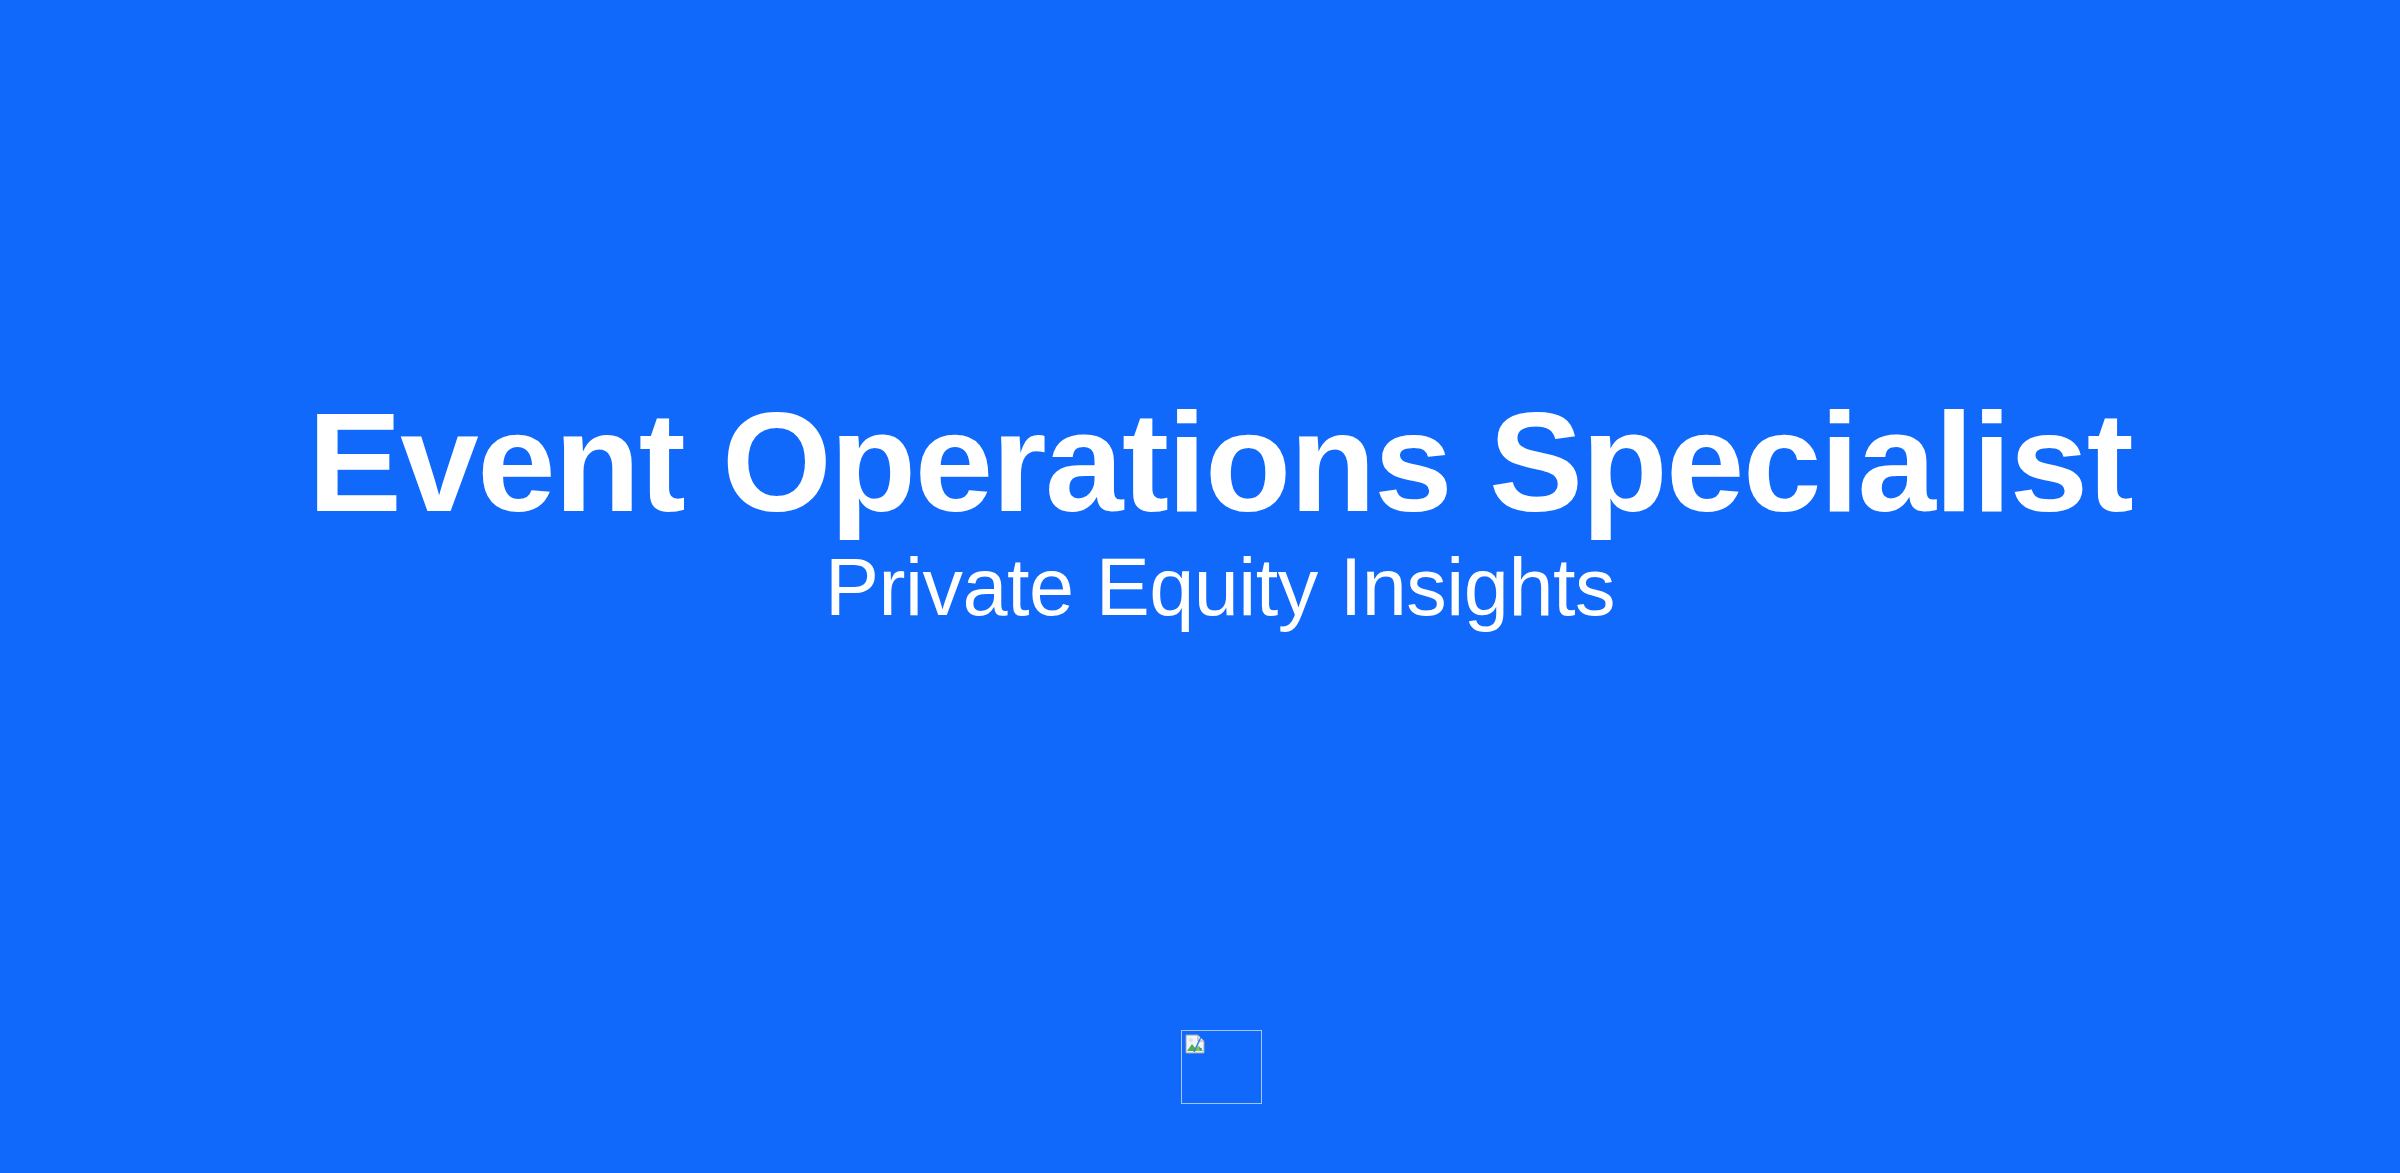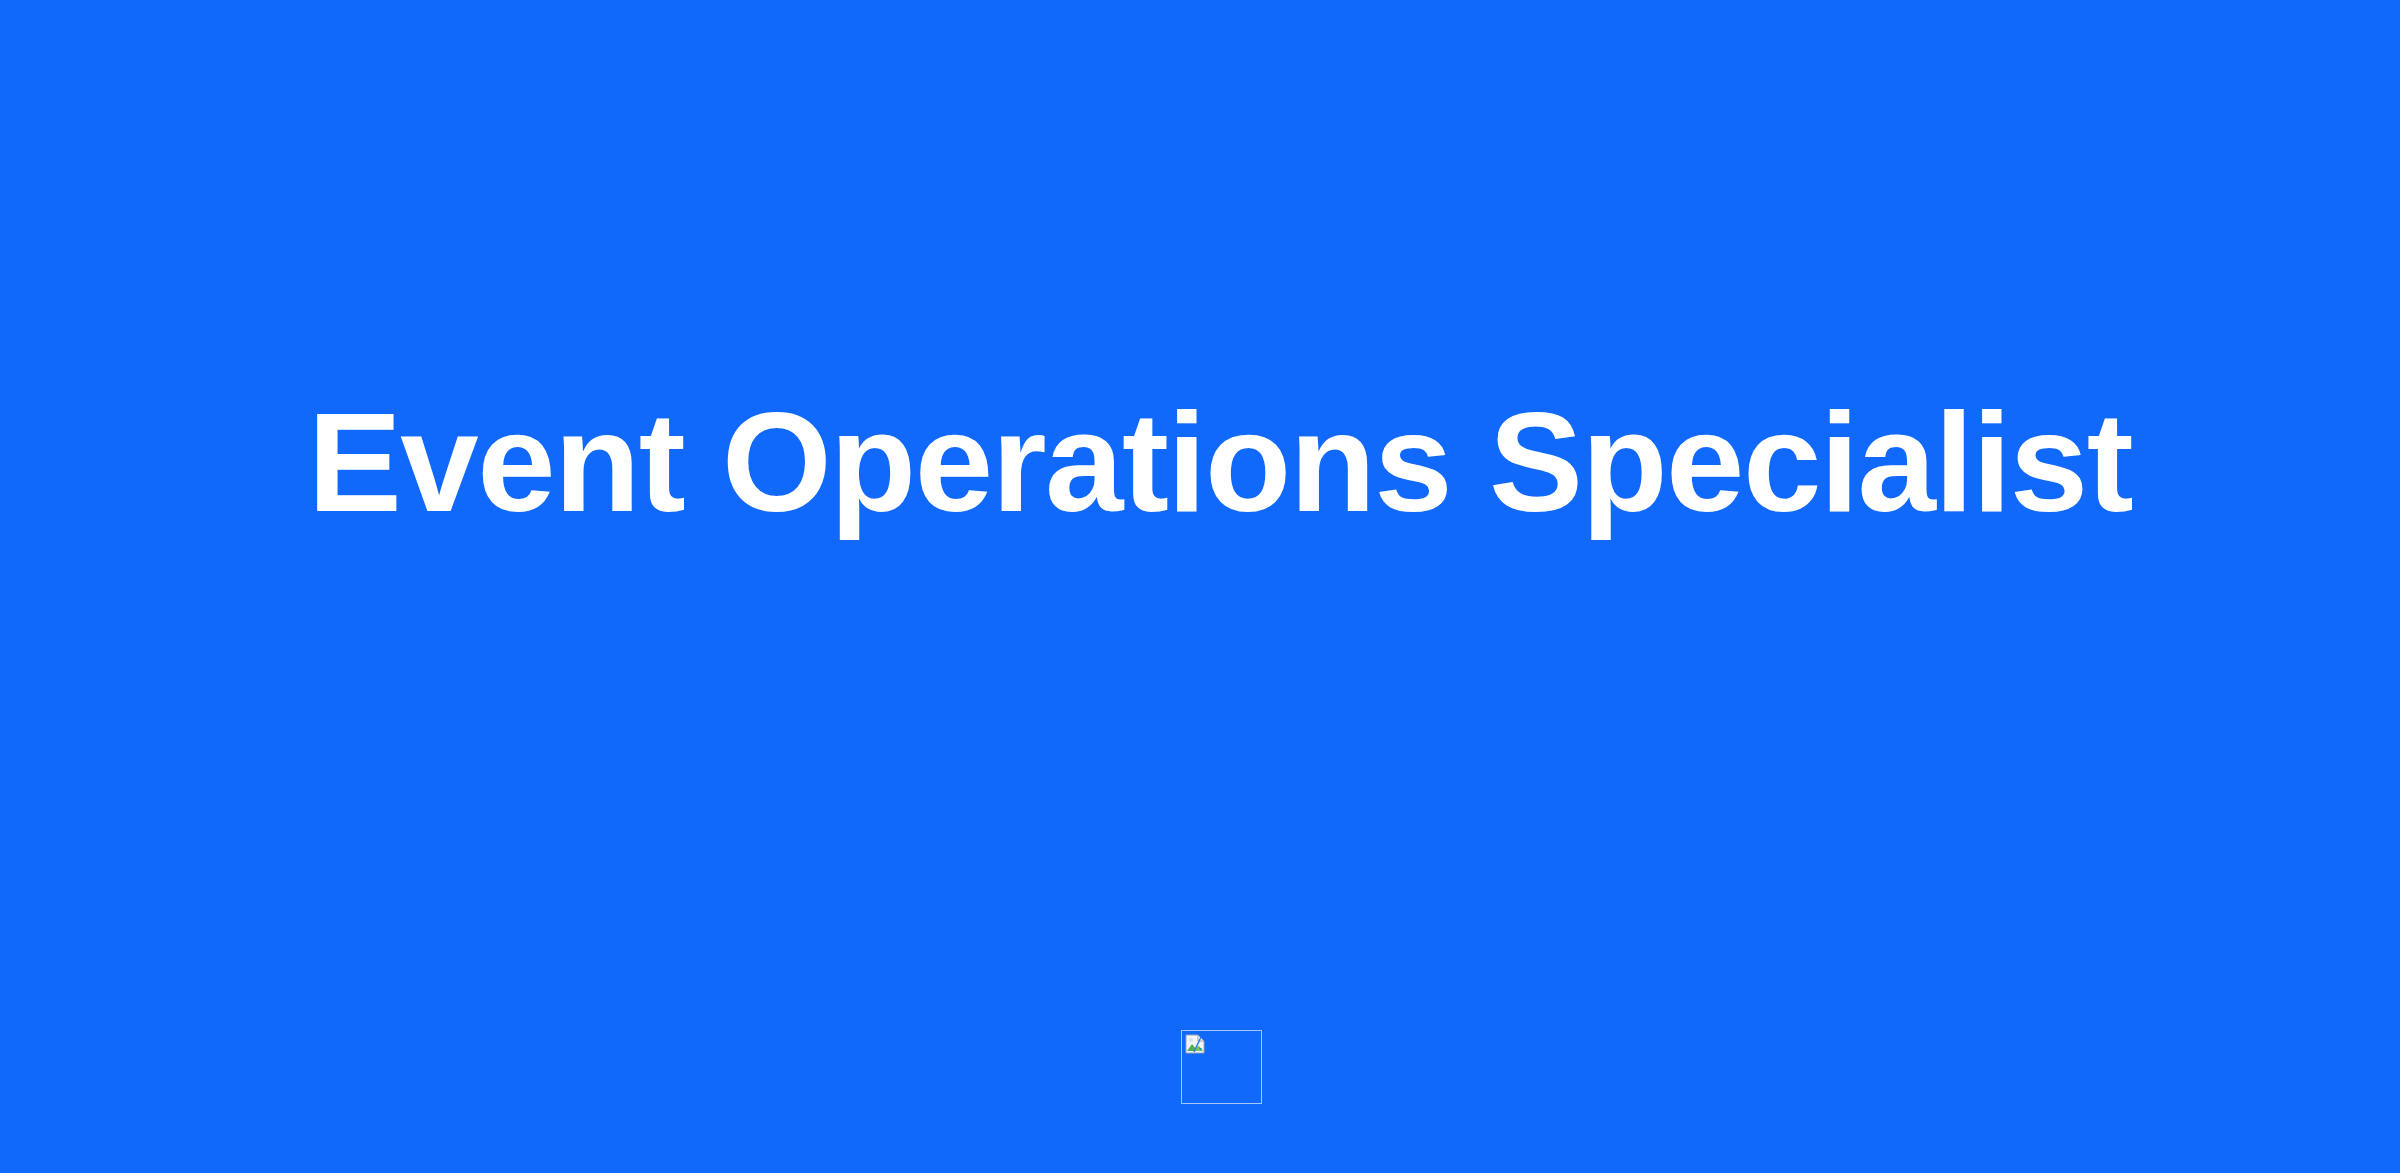--- a/index.html
+++ b/index.html
@@ -95,20 +95,21 @@
 </style>
 </head>
 <body>
 
 <div class="slide">
 
   <div class="hero">
 
     <h1 class="hero-title">Event Operations Specialist</h1>
 
+    <h2 class="hero-subtitle">Private Equity Insights</h2>
 
   </div>
 
   <div class="logo-placeholder">
     <svg class="broken-image-icon" viewBox="0 0 21 20" xmlns="http://www.w3.org/2000/svg">
 
       <path d="M1 1 H13 L19 7 V19 H1 Z" fill="#f2f4f7" stroke="#9aa4b2" stroke-width="1"></path>
 
       <path d="M13 1 L19 7 H13 Z" fill="#ffffff" stroke="#9aa4b2" stroke-width="1"></path>
 

